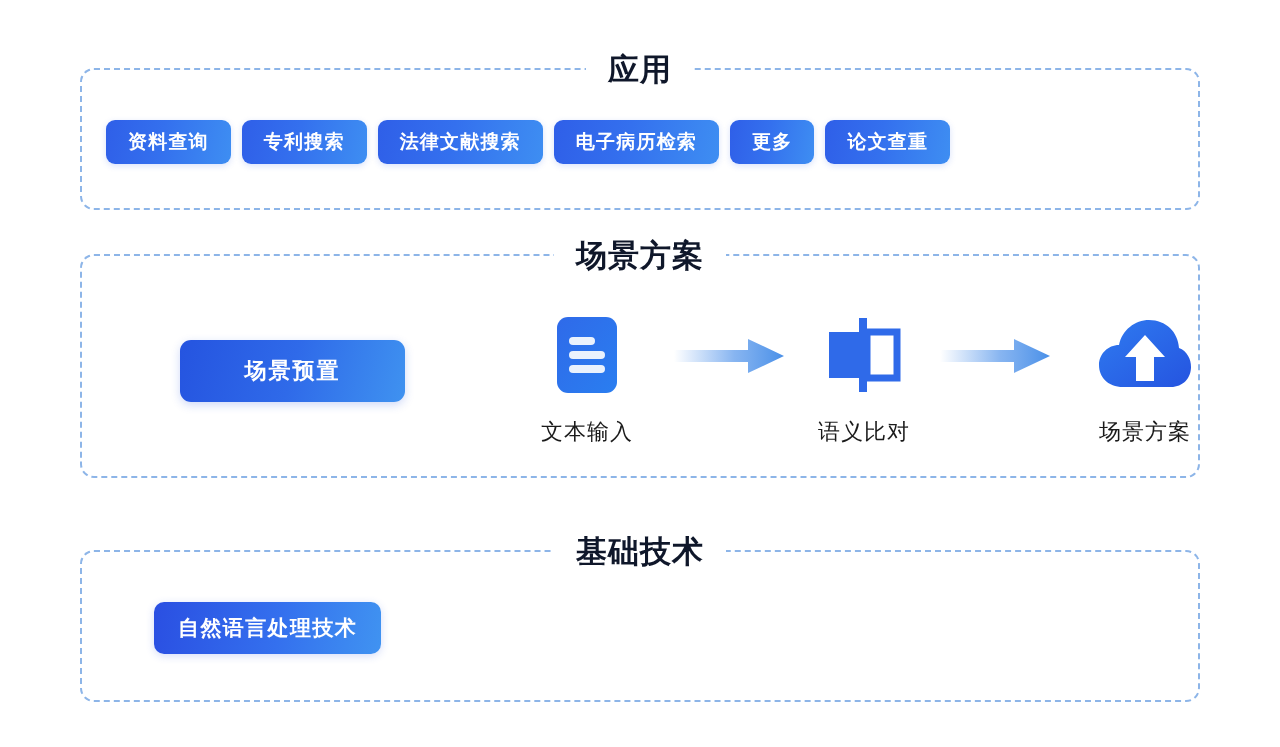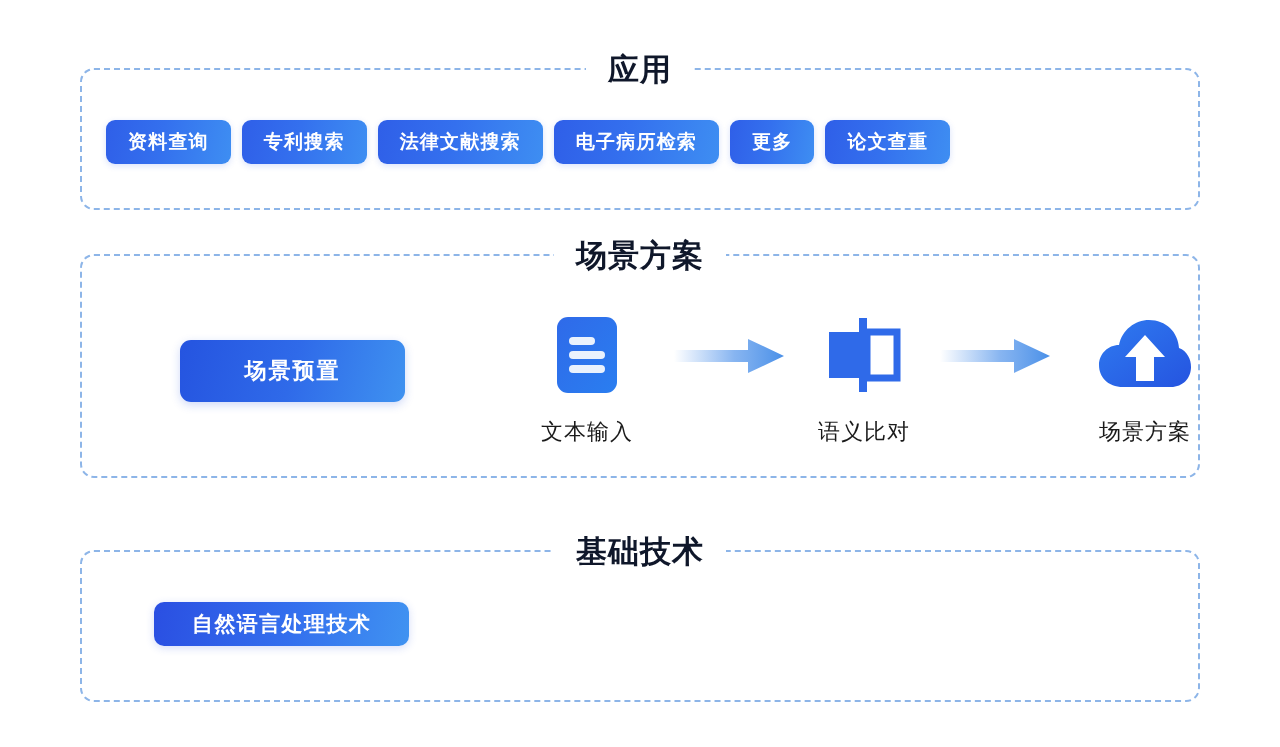--- a/index.html
+++ b/index.html
@@ -160,26 +160,26 @@
   .tech-row {
     position: absolute;
     left: 72px;
     top: 50px;
     display: flex;
     align-items: center;
     gap: 66px;
   }
 
   .tech-pill {
-    height: 44px;
+    height: 52px;
     border-radius: 10px;
     display: flex;
     align-items: center;
     justify-content: center;
-    padding: 0 38px;
+    padding: 0 24px;
     color: #ffffff;
     font-size: 21px;
     font-weight: bold;
     letter-spacing: 1.4px;
     white-space: nowrap;
     background: linear-gradient(100deg, #2a4fe2 0%, #3470ee 55%, #4093f1 100%);
     box-shadow: 0 2px 8px rgba(42,79,226,0.2);
   }
 </style>
 </head>

